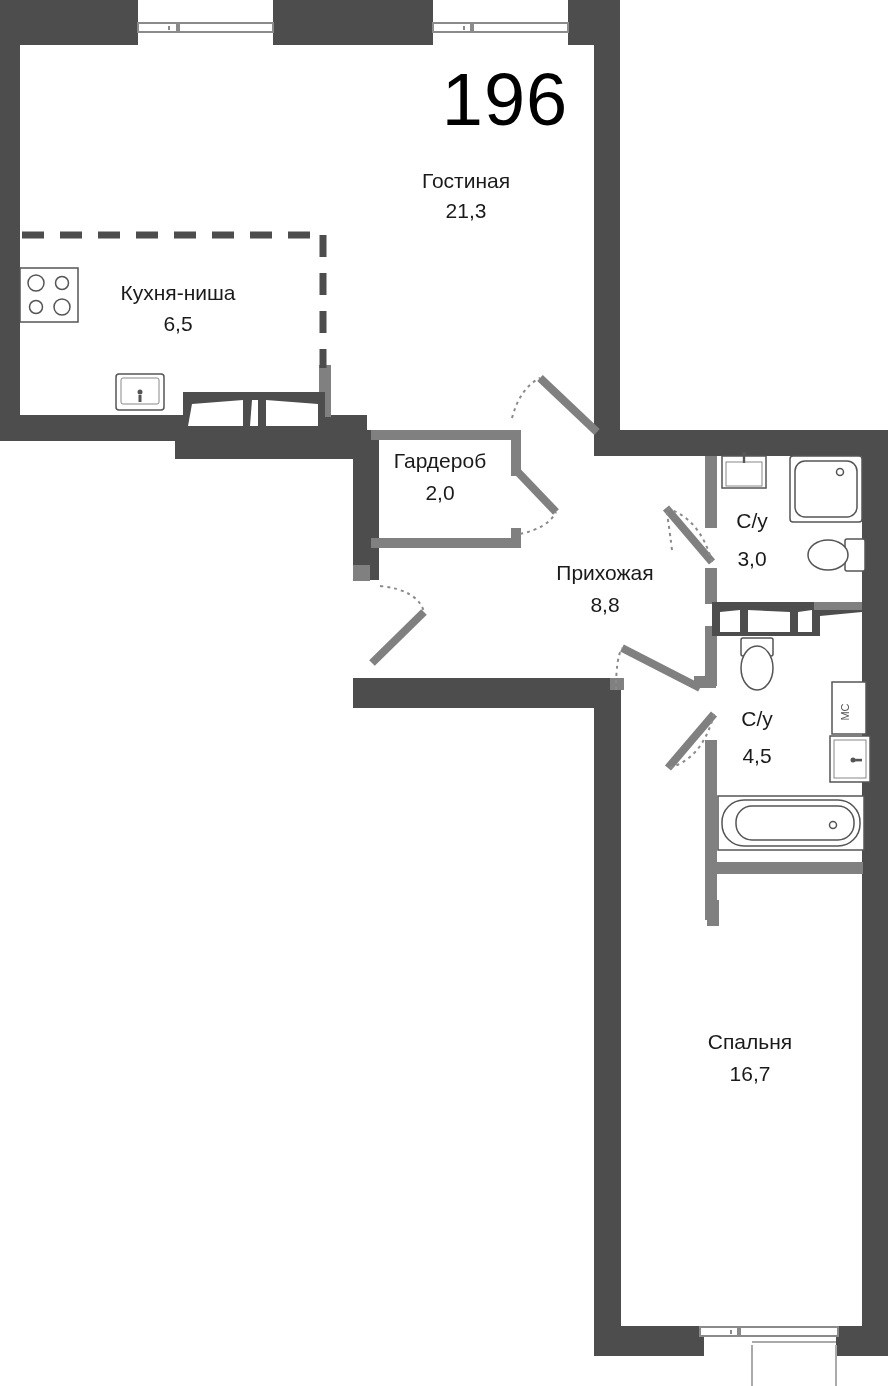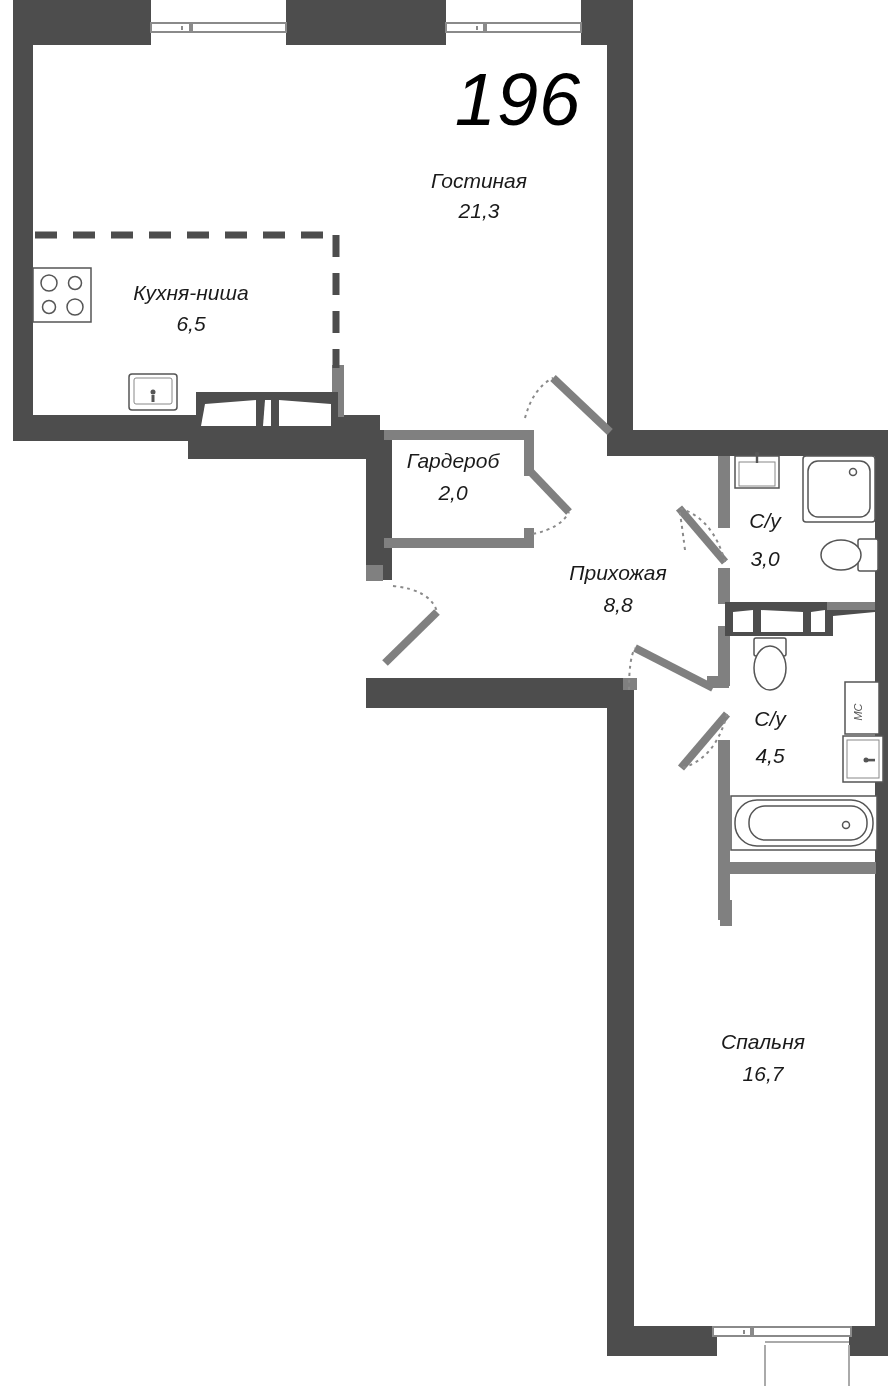--- a/index.html
+++ b/index.html
@@ -2,21 +2,21 @@
 <html><head>
 <meta charset="utf-8">
 <title>Floor Plan 196</title>
 <style>
   html,body{margin:0;padding:0;background:#ffffff;}
   body{
     font-family:"Liberation Sans","DejaVu Sans",sans-serif;
     width:888px;height:1386px;
     position:relative;overflow:hidden;
   }
-  #plan-root{position:absolute;left:13px;top:0;width:824px;height:1386px;font-style:italic;}
+  #plan-root{position:absolute;left:0;top:0;width:824px;height:1386px;}
   svg#floorplan{display:block;width:888px;height:1386px;}
 
   .label-room{
     font-family:"Liberation Sans","DejaVu Sans",sans-serif;
     font-size:21px;fill:#1a1a1a;text-anchor:middle;
   }
   .label-area{
     font-family:"Liberation Sans","DejaVu Sans",sans-serif;
     font-size:21px;fill:#1a1a1a;text-anchor:middle;
   }

